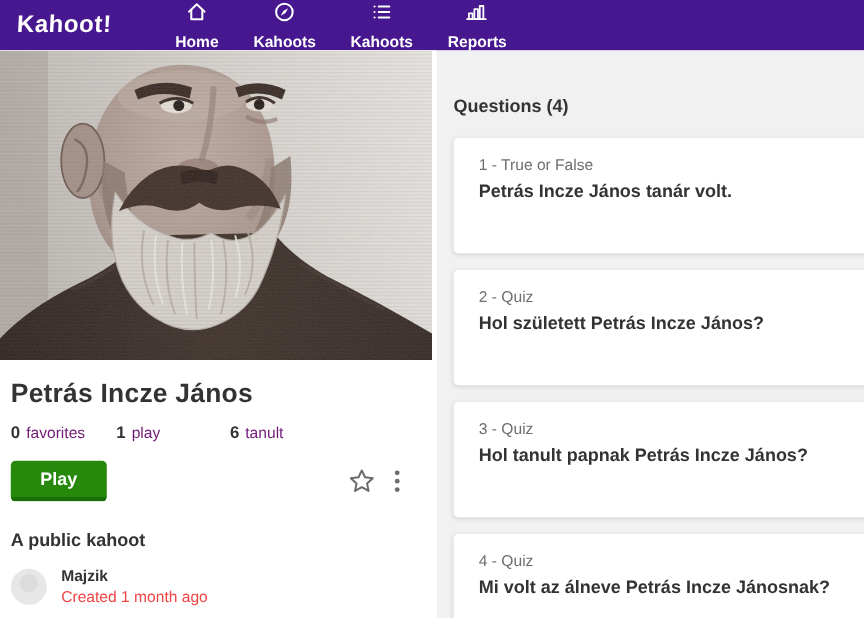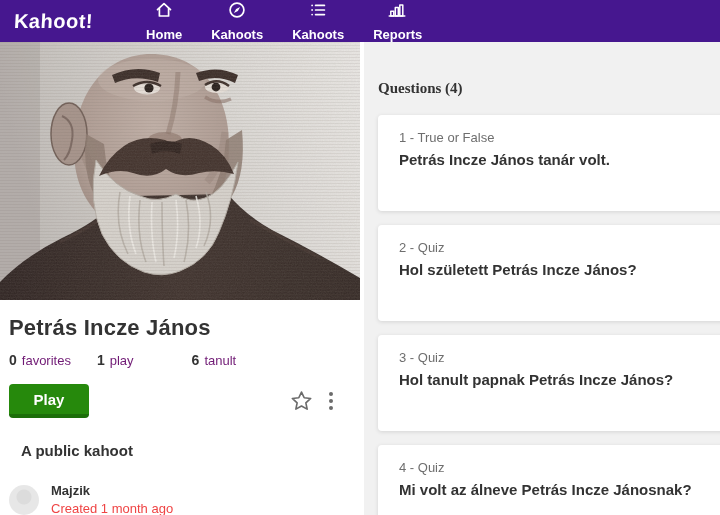--- a/index.html
+++ b/index.html
@@ -106,44 +106,43 @@
     width: 4px; height: 4px;
     border-radius: 50%;
     background: #6B6B6B;
   }
 
   .public-label {
     margin-top: 24px;
     font-size: 15px;
     font-weight: 700;
     color: #333333;
-    margin-left: 12px;
   }
   .author-row {
     display: flex;
     align-items: center;
     gap: 12px;
-    margin-top: 24px;
+    margin-top: 13px;
   }
   .avatar {
     width: 30px; height: 30px;
     border-radius: 50%;
     background: radial-gradient(circle at 50% 40%, #dcdcdc 0 7px, #e7e7e7 8px);
     flex-shrink: 0;
   }
   .author-name { font-size: 13px; font-weight: 700; color: #333333; }
   .author-created { font-size: 13px; color: #ef4444; margin-top: 3px; }
 
   
   .right-panel {
     flex: 1;
     padding: 38px 0 0 14px;
     overflow: hidden;
   }
-  .q-header { font-size: 15px; font-weight: 700; color: #333333; font-family: Liberation Serif, serif; }
+  .q-header { font-size: 15px; font-weight: 700; color: #333333; }
   .q-list { margin-top: 18px; }
   .q-card {
     width: 380px;
     height: 96px;
     margin-bottom: 14px;
     background: #ffffff;
     border-radius: 4px;
     box-shadow: 0 1px 4px rgba(0,0,0,0.12);
     padding: 15px 21px;
     cursor: pointer;

